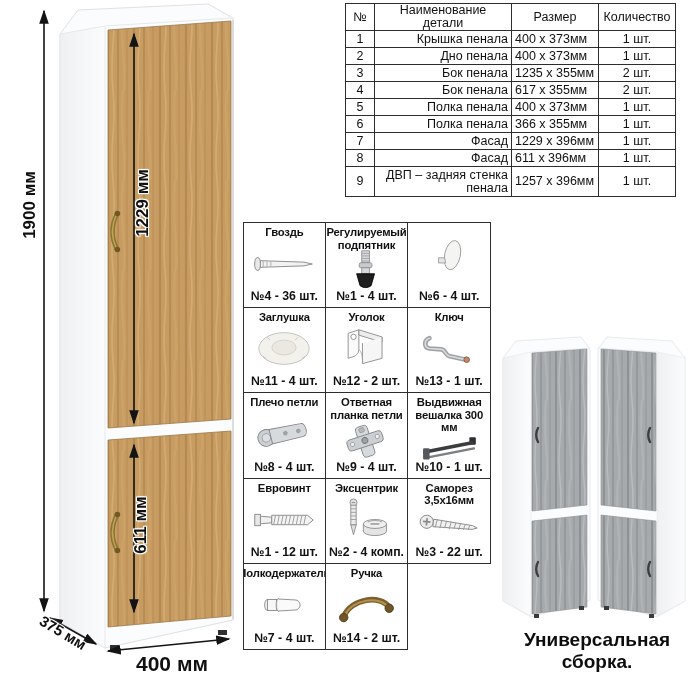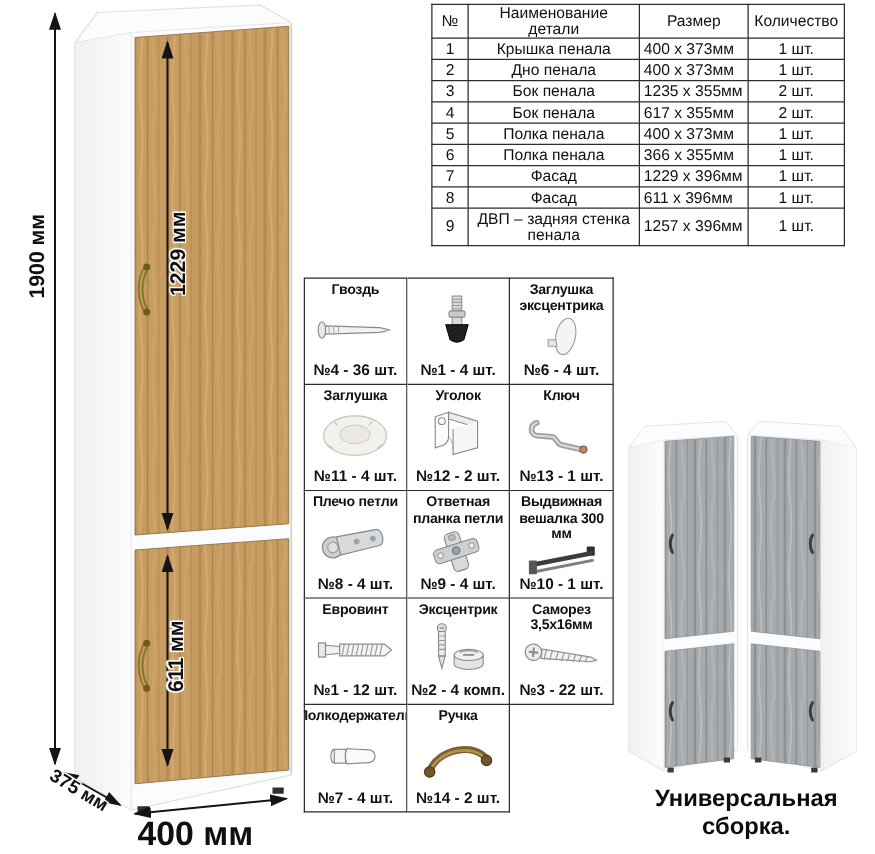--- a/index.html
+++ b/index.html
@@ -8,29 +8,29 @@
 
   #scene { position:absolute; left:0; top:0; z-index:1; }
 
   
   .dim { position:absolute; z-index:3; font-weight:bold; color:#101010; white-space:nowrap;
          text-shadow:-1px -1px 0 #fff, 1px -1px 0 #fff, -1px 1px 0 #fff, 1px 1px 0 #fff, 0 0 3px #fff; }
   #dim-height { left:-9px;  top:195px; width:78px;  text-align:center; font-size:17px; transform:rotate(-90deg); }
   #dim-upper  { left:104px; top:193px; width:78px;  text-align:center; font-size:17px; transform:rotate(-90deg); }
   #dim-lower  { left:102px; top:515px; width:78px;  text-align:center; font-size:17px; transform:rotate(-90deg); }
   #dim-depth  { left:26px;  top:624px; width:74px;  text-align:center; font-size:15px; transform:rotate(31deg); }
-  #dim-width  { left:110px; top:652px; width:124px; font-size:27px; }
+  #dim-width  { left:110px; top:652px; width:124px; text-align:center; font-size:21px; }
 
   
   #parts-table { position:absolute; left:345px; top:3px; z-index:2;
                  border-collapse:collapse; font-size:12.5px; line-height:1.05; }
   #parts-table th, #parts-table td { border:1.5px solid #2d2d2d; padding:0 3px; height:16px; background:#fff; }
   #parts-table th { font-weight:normal; text-align:center; height:17px; }
   #parts-table td.c-num  { width:22px;  text-align:center; }
-  #parts-table td.c-name { width:130px; text-align:center; }
+  #parts-table td.c-name { width:130px; text-align:right; }
   #parts-table td.c-size { width:80px;  text-align:left; }
   #parts-table td.c-qty  { width:70px;  text-align:center; }
   #parts-table tr.tall td { height:29px; }
 
   
   #hardware-grid { position:absolute; left:243px; top:222px; width:248px; z-index:2;
                    display:grid; grid-template-columns:1fr 1fr 1fr; grid-auto-rows:85.6px; }
   .hw-cell { border-right:1.6px solid #2d2d2d; border-bottom:1.6px solid #2d2d2d;
              background:#fff; display:flex; flex-direction:column; align-items:center; overflow:hidden; }
   .hw-cell.col0 { border-left:1.6px solid #2d2d2d; }
@@ -209,34 +209,34 @@
       <svg viewBox="0 0 70 40" width="66" height="38">
         <ellipse cx="7" cy="20" rx="3.2" ry="7" fill="#e8e8e8" stroke="#8a8a8a"></ellipse>
         <path d="M10,16.5 L56,18 L65,20 L56,22 L10,23.5 Z" fill="#f2f2f2" stroke="#8a8a8a"></path>
         <path d="M13,17 V23 M17,17 V23 M21,17.3 V22.7" stroke="#b0b0b0" stroke-width="1" fill="none"></path>
       </svg>
     </div>
     <div class="hw-count">№4 - 36 шт.</div>
   </div>
 
   <div class="hw-cell row0">
+    <div class="hw-title">Регулируемый подпятник</div>
     <div class="hw-icon">
       <svg viewBox="0 0 40 48" width="34" height="41">
         <rect x="15" y="2" width="9" height="14" fill="#d7d9db" stroke="#8a8d90"></rect>
         <path d="M15,5 h9 M15,8 h9 M15,11 h9 M15,14 h9" stroke="#9a9da0" stroke-width="1"></path>
         <rect x="12" y="16" width="15" height="6" rx="2" fill="#c8cacc" stroke="#8a8d90"></rect>
         <rect x="15" y="22" width="9" height="7" fill="#d7d9db" stroke="#8a8d90"></rect>
         <path d="M9,29 L30,29 L26,43 C22,46 17,46 13,43 Z" fill="#1f1f1f" stroke="#000"></path>
       </svg>
     </div>
     <div class="hw-count">№1 - 4 шт.</div>
   </div>
 
   <div class="hw-cell row0">
-    <div class="hw-title">Заглушка эксцентрика</div>
     <div class="hw-icon">
       <svg viewBox="0 0 50 46" width="44" height="40">
         <ellipse cx="29" cy="22" rx="9" ry="17" fill="#f4f4f2" stroke="#9a9a98" transform="rotate(12 29 22)"></ellipse>
         <path d="M20,25 h-7 v6 h8 z" fill="#e6e6e4" stroke="#9a9a98"></path>
       </svg>
     </div>
     <div class="hw-count">№6 - 4 шт.</div>
   </div>
 
   <div class="hw-cell col0">

